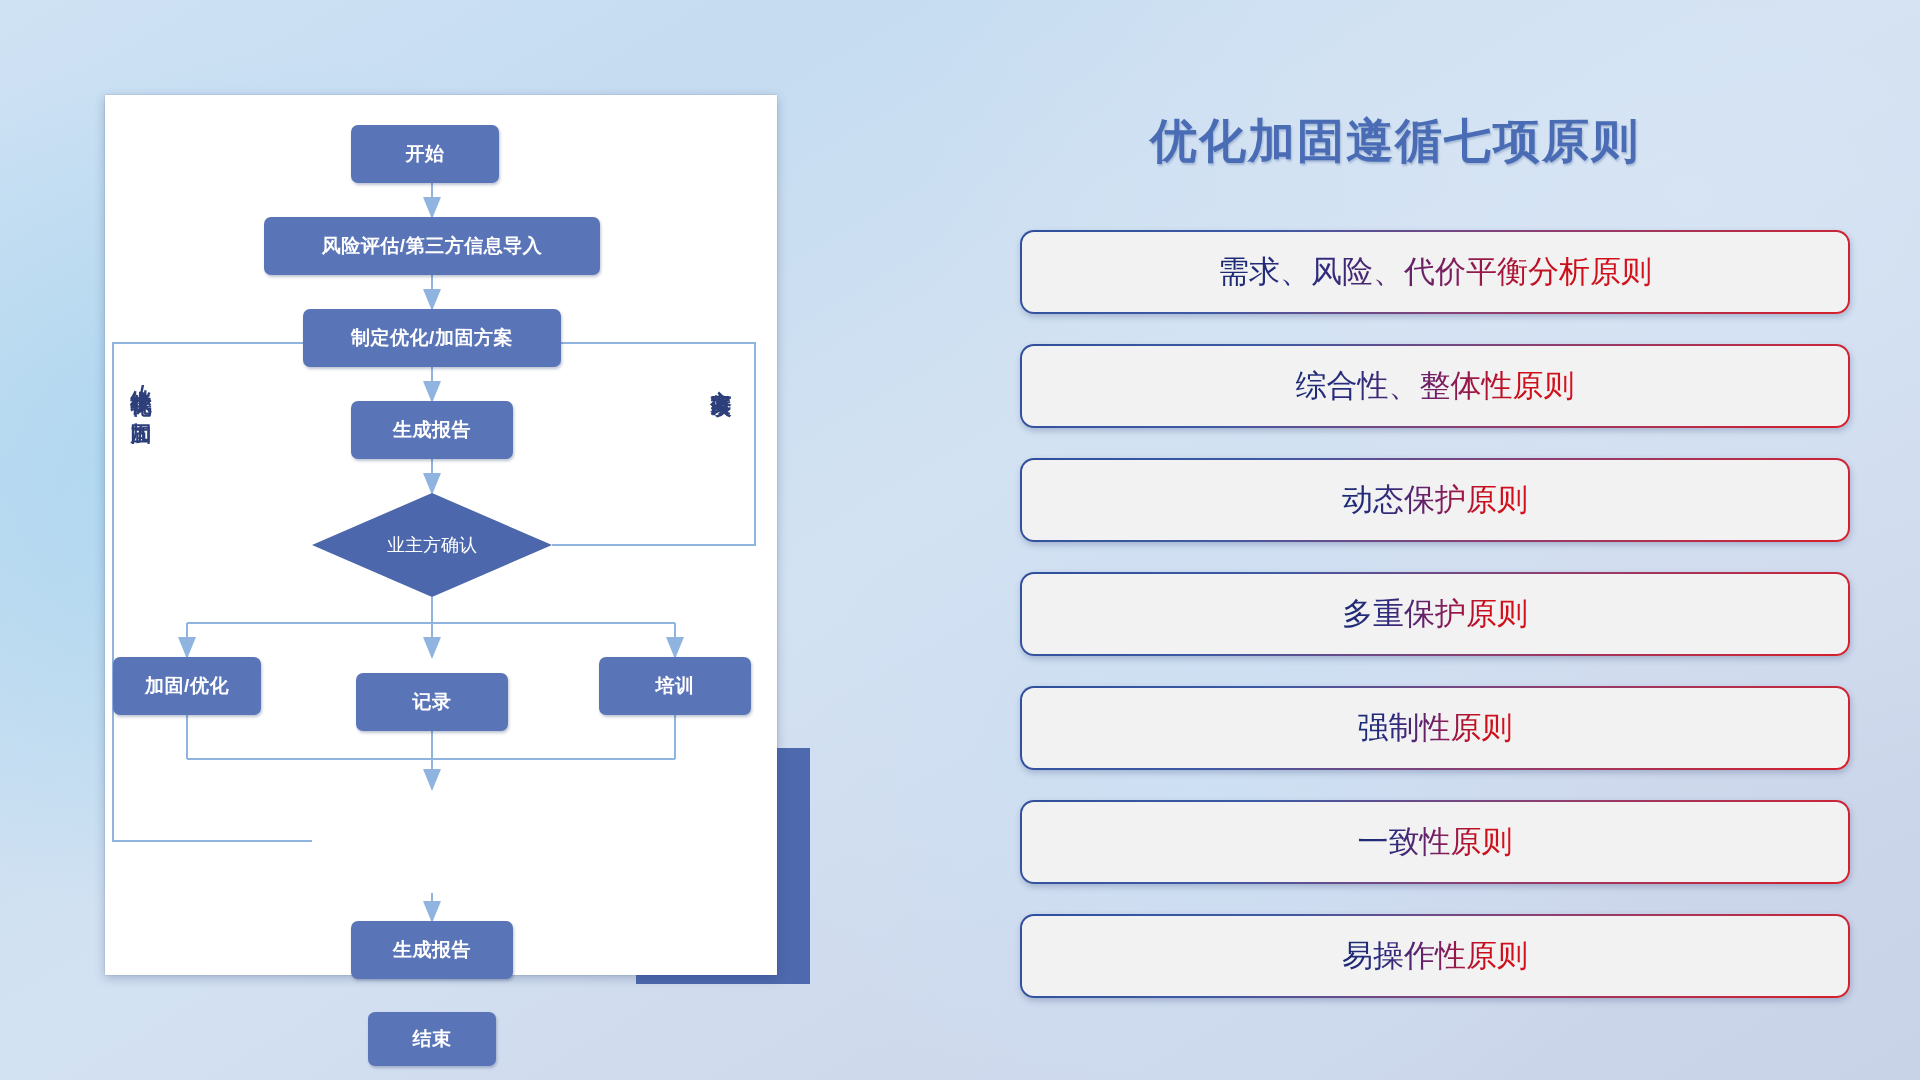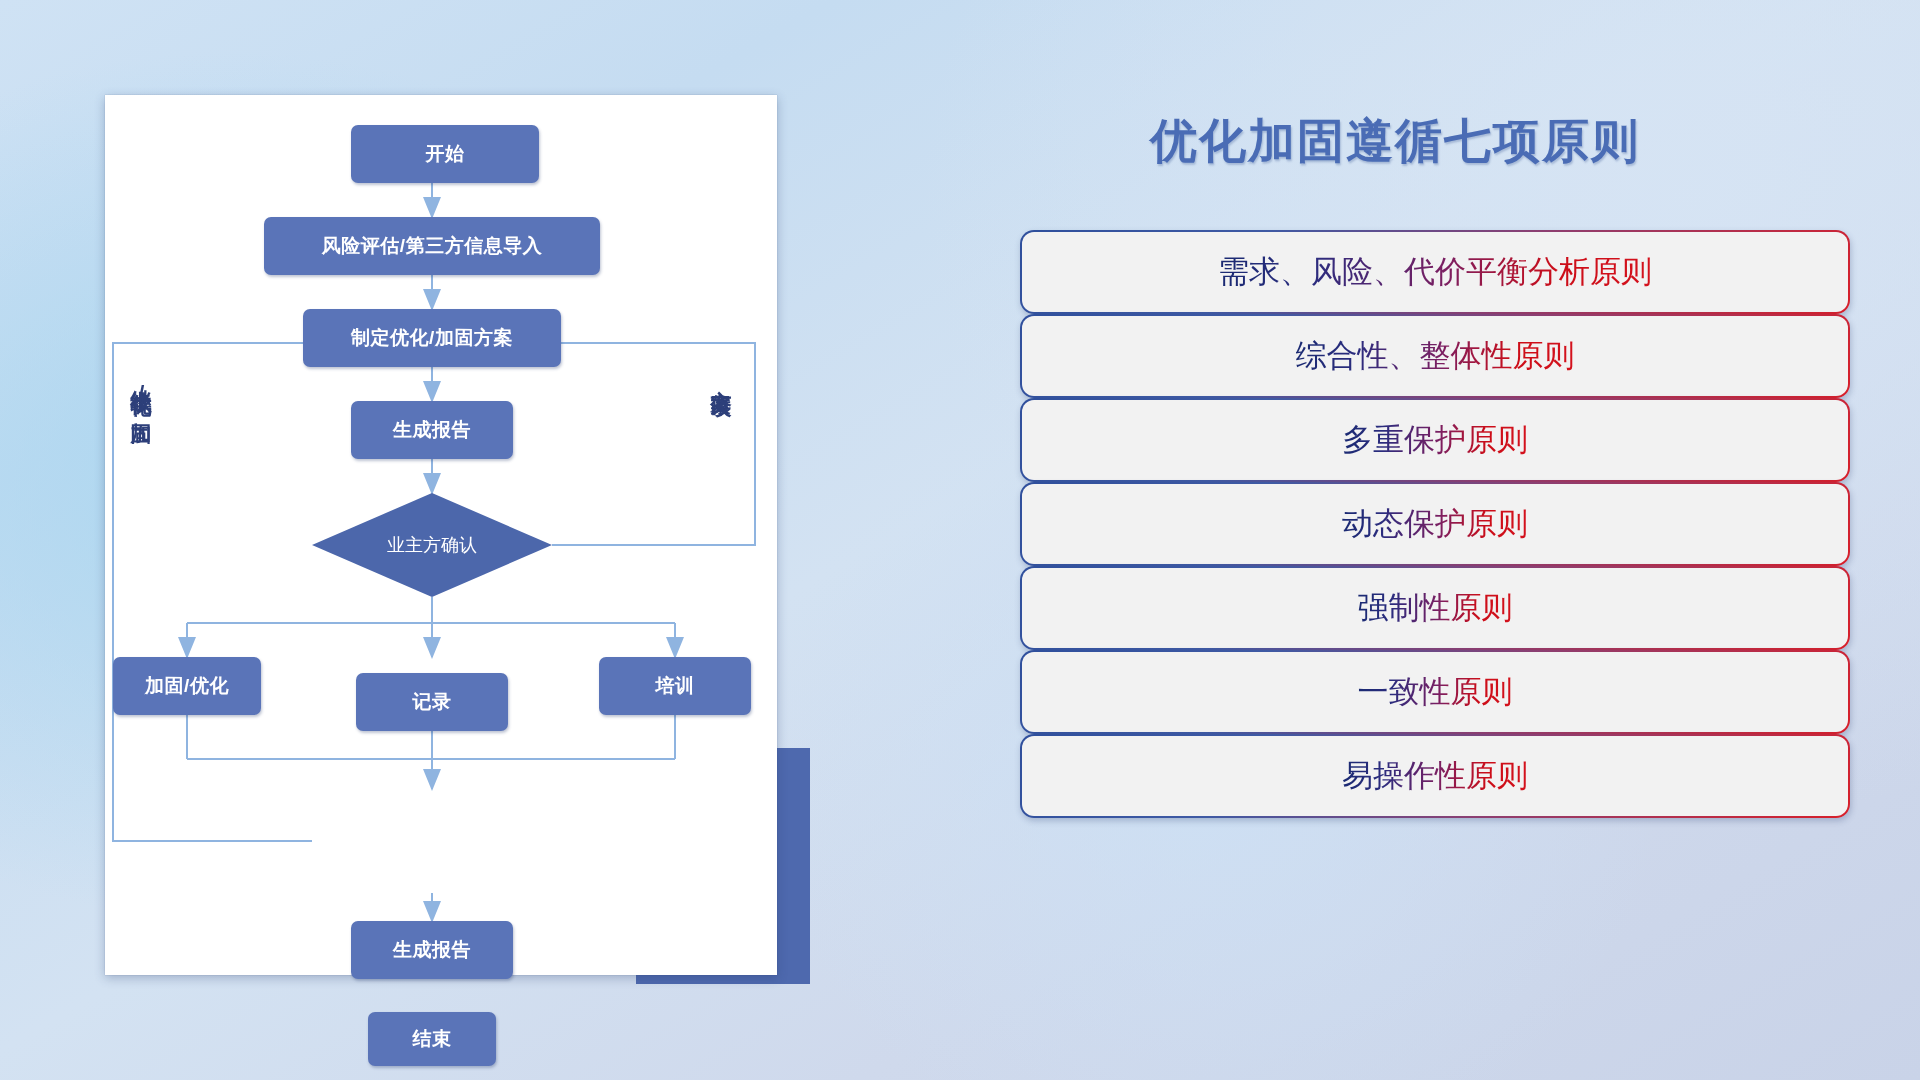--- a/index.html
+++ b/index.html
@@ -91,20 +91,21 @@
     font-weight: bold;
     color: #4a6cb5;
     letter-spacing: 2px;
     text-shadow: 1px 2px 2px rgba(60,90,150,0.30);
     white-space: nowrap;
   }
   #cards { position: absolute; left: 0; top: 130px; width: 830px; }
   .card {
     position: relative;
     height: 80px;
+    margin-bottom: 30px;
     border-radius: 14px;
     padding: 2px;
     background: linear-gradient(128deg, #2f4f9c 0%, #3f5aa4 28%, #8c3f72 58%, #d81f2a 100%);
     box-shadow: 1px 3px 6px rgba(50,70,120,0.28);
   }
   .card-inner {
     width: 100%; height: 100%;
     border-radius: 12px;
     background: #f2f2f2;
     display: flex;
@@ -161,21 +162,21 @@
         <line x1="327" y1="620" x2="327" y2="694" marker-end="url(#ah)"></line>
 
         <line x1="327" y1="798" x2="327" y2="826" marker-end="url(#ah)"></line>
 
         <line x1="327" y1="884" x2="327" y2="884"></line>
 
         <path d="M207,746 L8,746 L8,248 L226,248" marker-end="url(#ah)"></path>
       </g>
     </svg>
 
-    <div class="node" style="left:246px; top:30px; width:188px; height:58px;text-align:center;">
+    <div class="node" style="left:246px; top:30px; width:148px; height:58px;text-align:center;">
       <span>开始</span>
     </div>
 
     <div class="node" style="left:159px; top:122px; width:336px; height:58px;">
       <span>风险评估/第三方信息导入</span>
     </div>
 
     <div class="node" style="left:198px; top:214px; width:258px; height:58px;">
       <span>制定优化/加固方案</span>
     </div>
@@ -228,32 +229,32 @@
       </div>
 
       <div class="card">
         <div class="card-inner">
           <span class="card-text">综合性、整体性原则</span>
         </div>
       </div>
 
       <div class="card">
         <div class="card-inner">
+          <span class="card-text">动态保护原则</span>
+        </div>
+      </div>
+
+      <div class="card">
+        <div class="card-inner">
           <span class="card-text">多重保护原则</span>
         </div>
       </div>
 
       <div class="card">
         <div class="card-inner">
-          <span class="card-text">动态保护原则</span>
-        </div>
-      </div>
-
-      <div class="card">
-        <div class="card-inner">
           <span class="card-text">强制性原则</span>
         </div>
       </div>
 
       <div class="card">
         <div class="card-inner">
           <span class="card-text">一致性原则</span>
         </div>
       </div>
 

